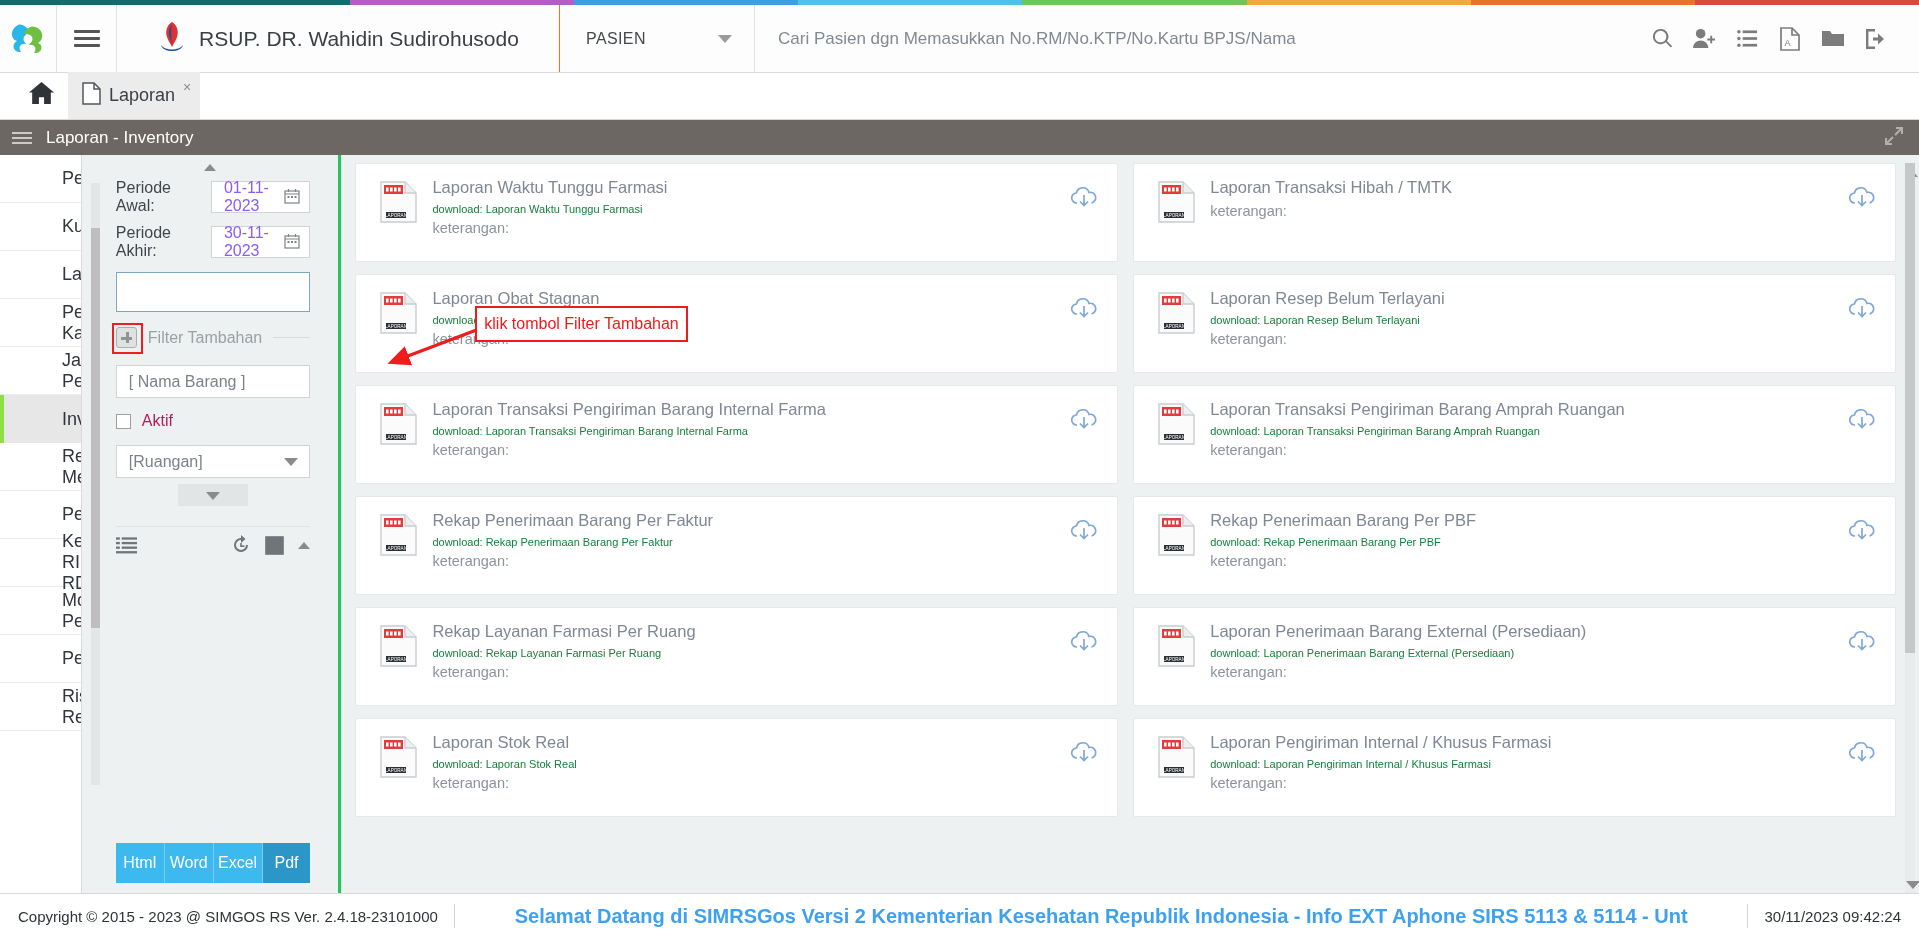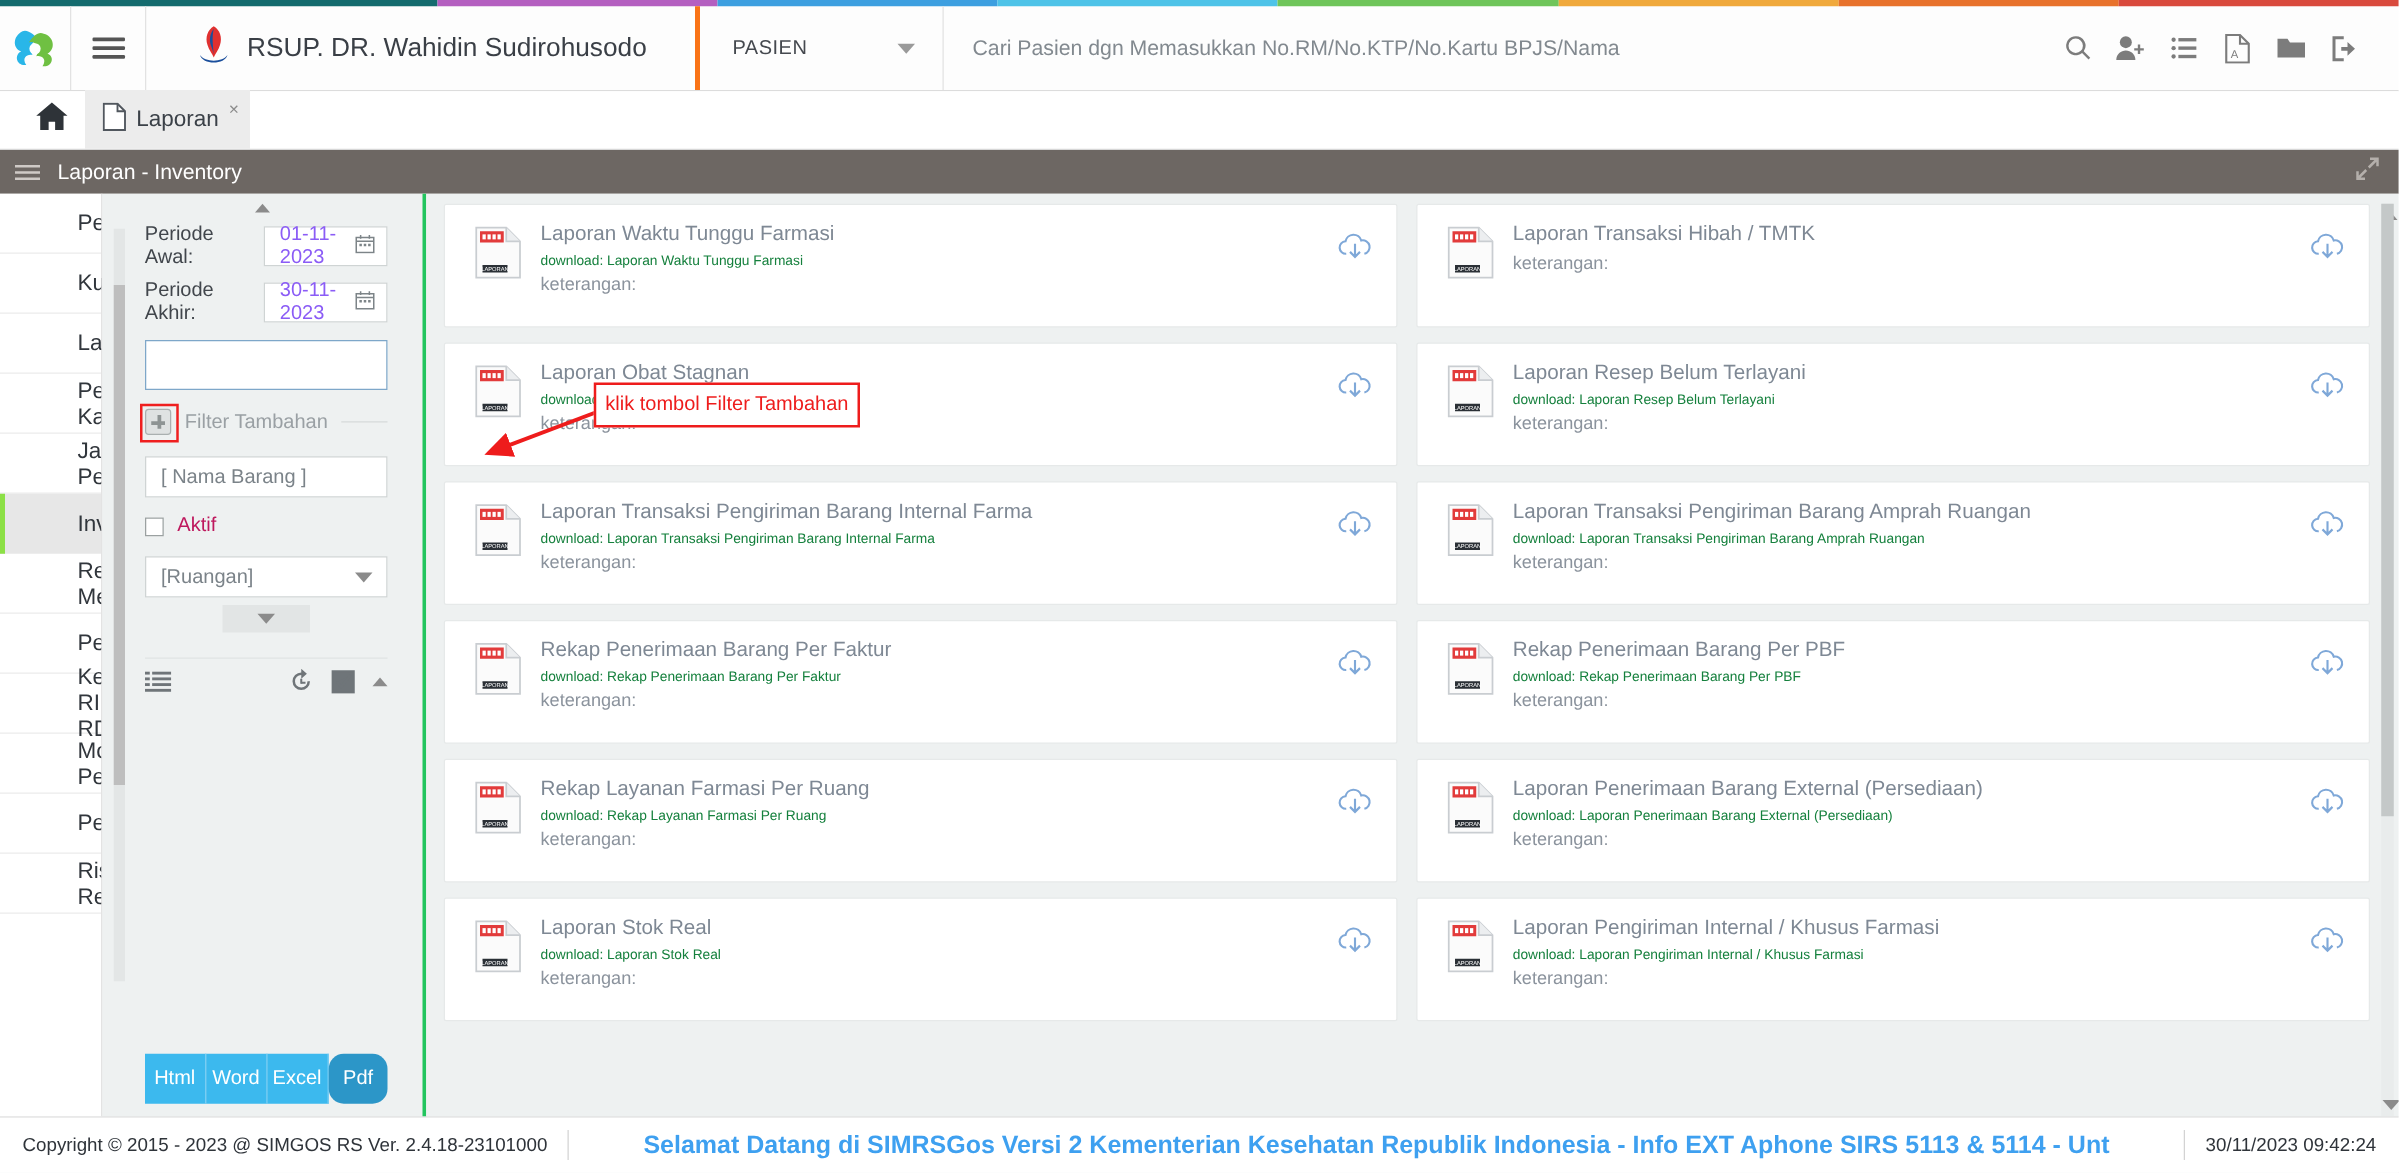--- a/index.html
+++ b/index.html
@@ -20,21 +20,21 @@
     background: #fdfdfd; border-bottom: 1px solid #dcdcdc;
   }
   .hdr-cell { display: flex; align-items: center; justify-content: center; }
   #logo-cell { width: 57px; border-right: 1px solid #e2e2e2; }
   #logo-icon { width: 40px; height: 40px; position: relative; }
   #menu-cell { width: 60px; border-right: 1px solid #e2e2e2; }
   .hamburger { width: 26px; }
   .hamburger span { display: block; height: 3px; background: #555; margin: 4px 0; border-radius: 1px; }
   #hospital-cell {
     flex: 0 0 443px; gap: 12px;
-    border-right: 4px solid #f97316;
+    border-right: 1px solid #f97316;
   }
   #hospital-name { font-size: 21px; color: #3a3f46; font-weight: 400; white-space: nowrap; }
   #module-select-cell {
     flex: 0 0 195px; justify-content: space-between; padding: 0 22px 0 26px;
     border-right: 1px solid #e2e2e2;
   }
   #module-select-label { font-size: 16px; color: #45494f; letter-spacing: .4px; }
   .caret-down {
     width: 0; height: 0; border-left: 7px solid transparent;
     border-right: 7px solid transparent; border-top: 8px solid #9a9a9a;
@@ -160,21 +160,21 @@
   .tb-ico { cursor: pointer; display: flex; align-items: center; }
   .tb-ico svg { fill: #6f7579; }
 
   
   #export-bar { display: flex; height: 40px; margin: 0 28px 10px 34px; }
   .export-btn {
     flex: 1 1 0; display: flex; align-items: center; justify-content: center;
     background: #3cb9ee; color: #fff; font-size: 16px; cursor: pointer;
     border-right: 1px solid #79cdf3;
   }
-  .export-btn:last-child { border-right: none; border-radius: 12px; }
+  .export-btn:last-child { border-right: none; }
   .export-btn.active { background: #2c96c8; }
 
   
   #reports-area {
     flex: 1 1 auto; background: #eef1f1; position: relative; overflow: hidden;
     padding: 8px 22px 0 14px;
   }
   #reports-grid { display: flex; flex-wrap: wrap; gap: 12px 15px; }
   .report-card {
     width: calc(50% - 8px); height: 99px; background: #fff; border: 1px solid #e6e9e9;

